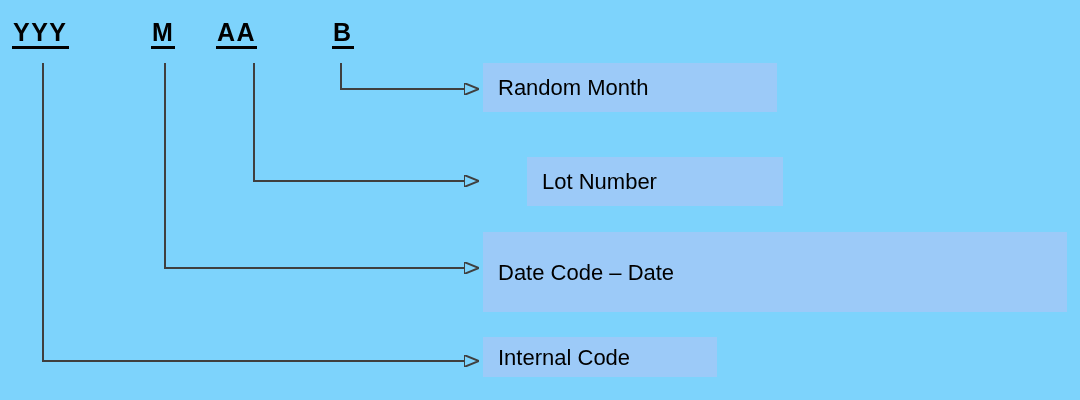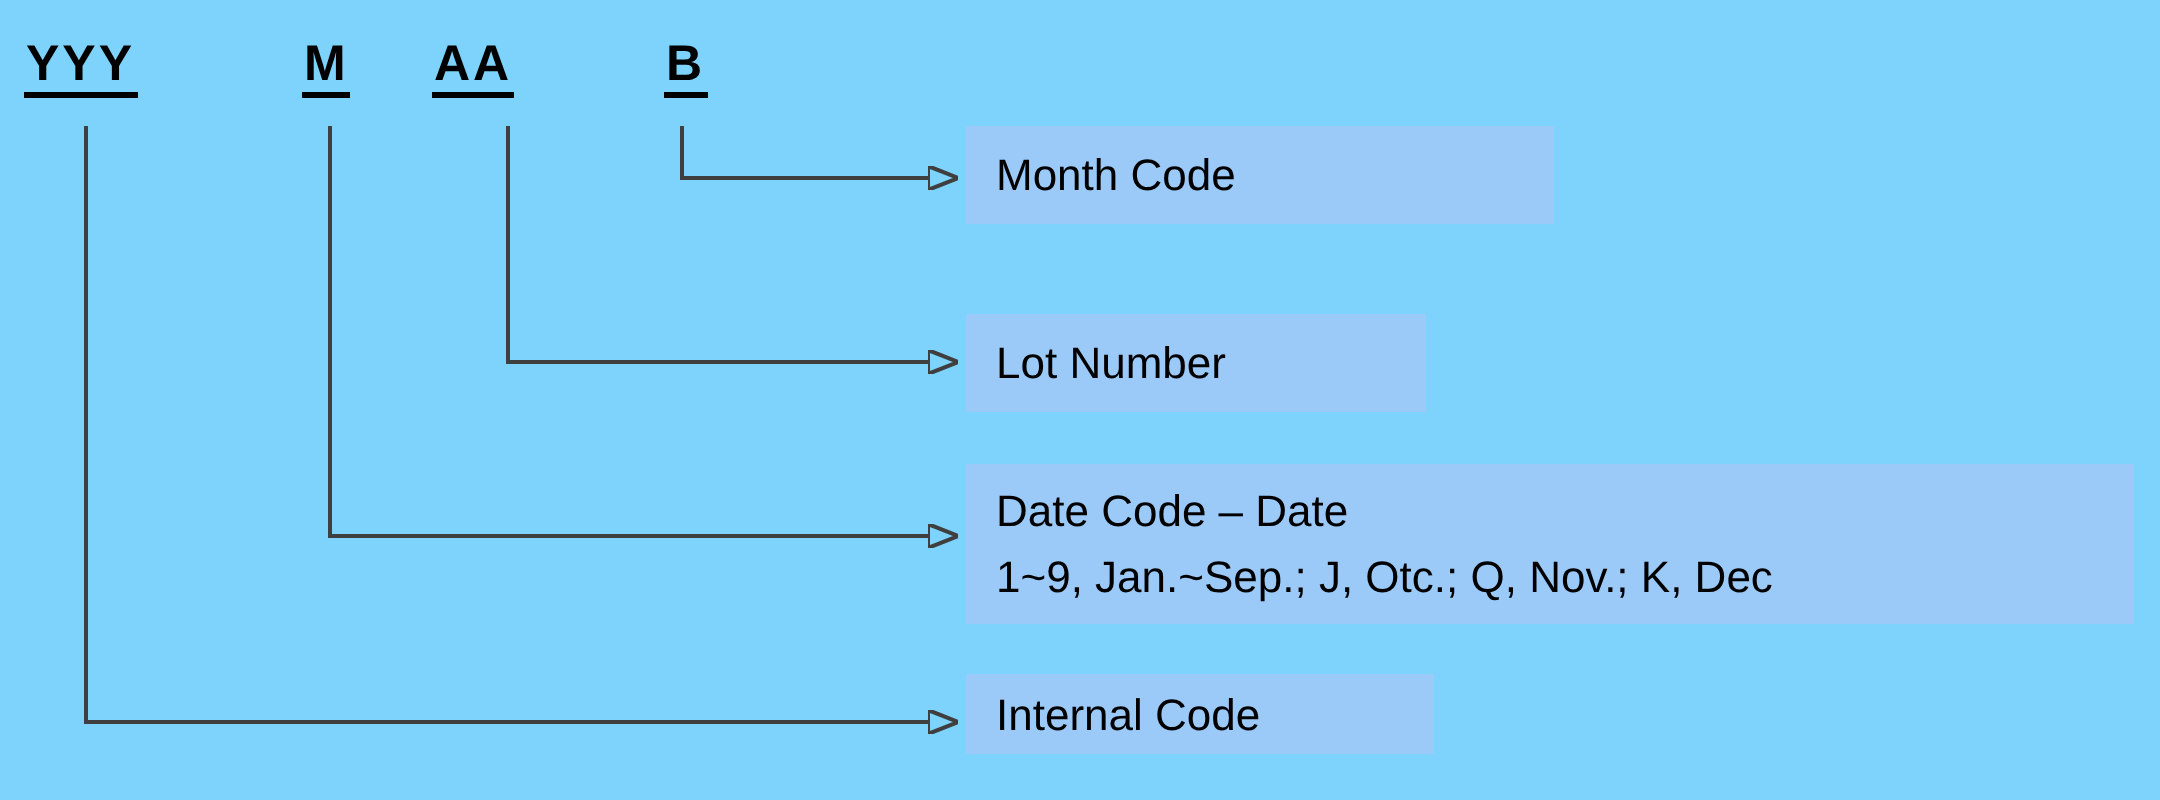--- a/index.html
+++ b/index.html
@@ -56,21 +56,21 @@
     display: flex;
     flex-direction: column;
     justify-content: center;
     font-size: 22px;
     line-height: 33px;
     padding-left: 15px;
     box-sizing: border-box;
     white-space: nowrap;
   }
   .box-random   { top: 63px;  width: 294px; height: 49px; }
-  .box-lot      { top: 157px; width: 230px; height: 49px; }
+  .box-lot      { top: 157px; width: 256px; height: 49px; margin-left: 44px; }
   .box-date     { top: 232px; width: 584px; height: 80px; }
   .box-internal { top: 337px; width: 234px; height: 40px; }
 </style>
 </head>
 <body>
 
 <div class="canvas">
 
   <span class="symbol symbol-yyy">YYY</span>
   <span class="symbol symbol-m">M</span>
@@ -83,29 +83,28 @@
         <path d="M0,0 L15,6 L0,12 Z" fill="#000000" stroke="none"></path>
       </marker>
     </defs>
     <path d="M341,63 V89  H464" marker-end="url(#arrow)"></path>
     <path d="M254,63 V181 H464" marker-end="url(#arrow)"></path>
     <path d="M165,63 V268 H464" marker-end="url(#arrow)"></path>
     <path d="M43,63  V361 H464" marker-end="url(#arrow)"></path>
   </svg>
 
   <div class="label-box box-random">
-    <span>Month Code</span>
+    <span>Random Month</span>
   </div>
 
   <div class="label-box box-lot">
     <span>Lot Number</span>
   </div>
 
   <div class="label-box box-date">
     <span>Date Code – Date</span>
-    <span>1~9, Jan.~Sep.; J, Otc.; Q, Nov.; K, Dec</span>
   </div>
 
   <div class="label-box box-internal">
     <span>Internal Code</span>
   </div>
 
 </div>
 
 </body></html>

